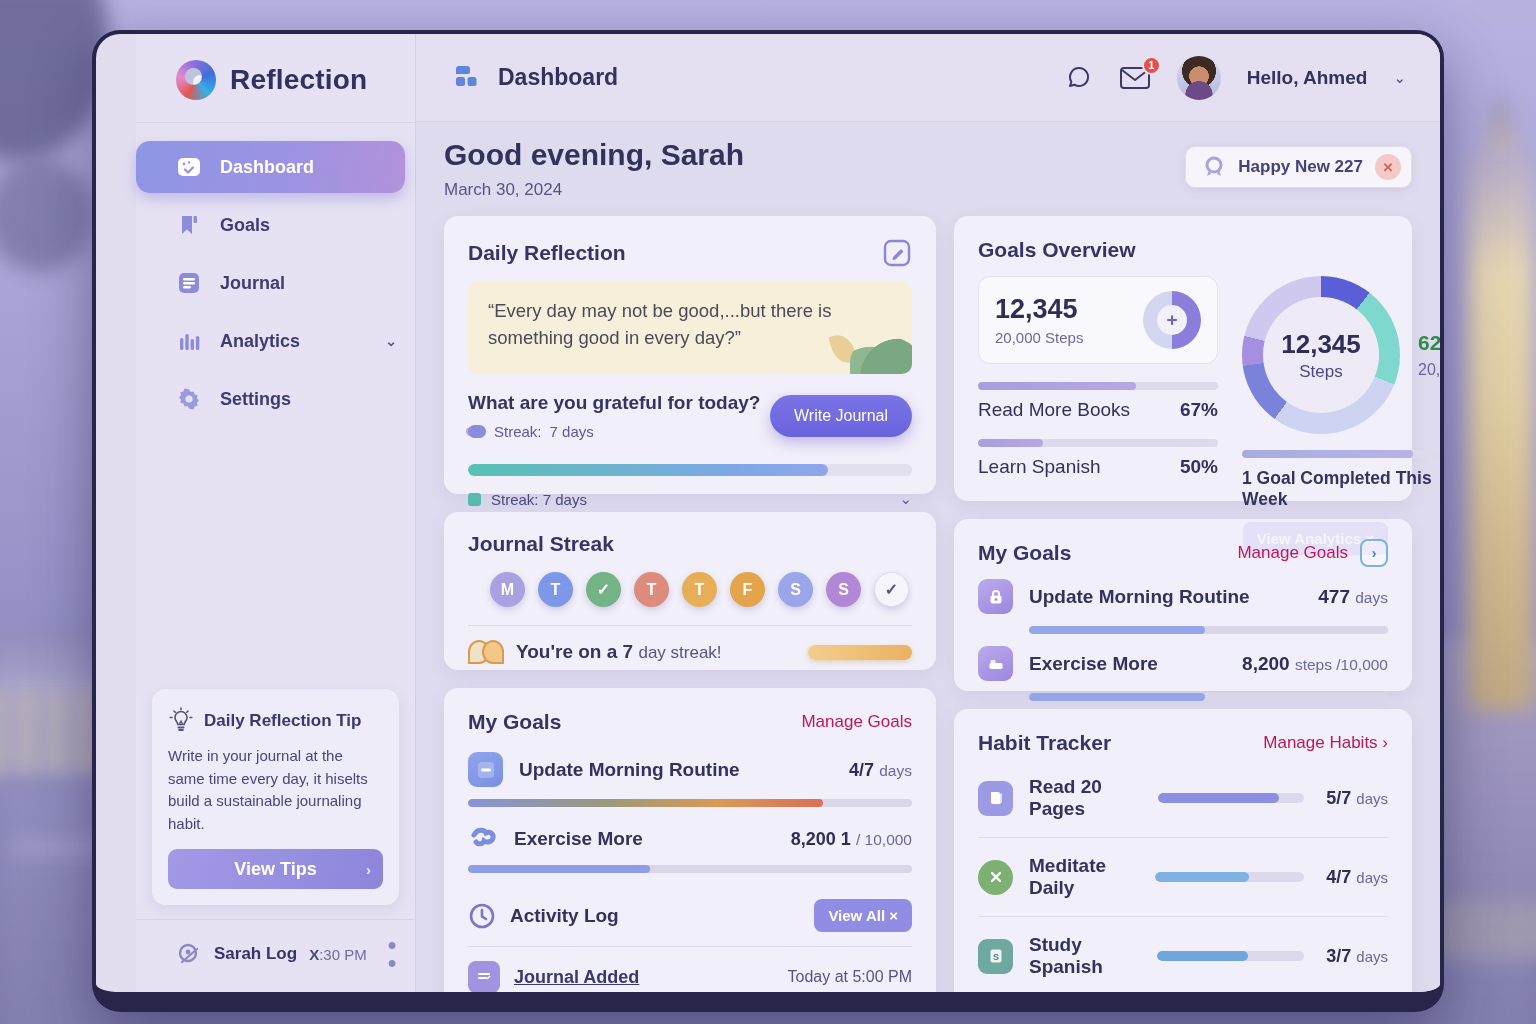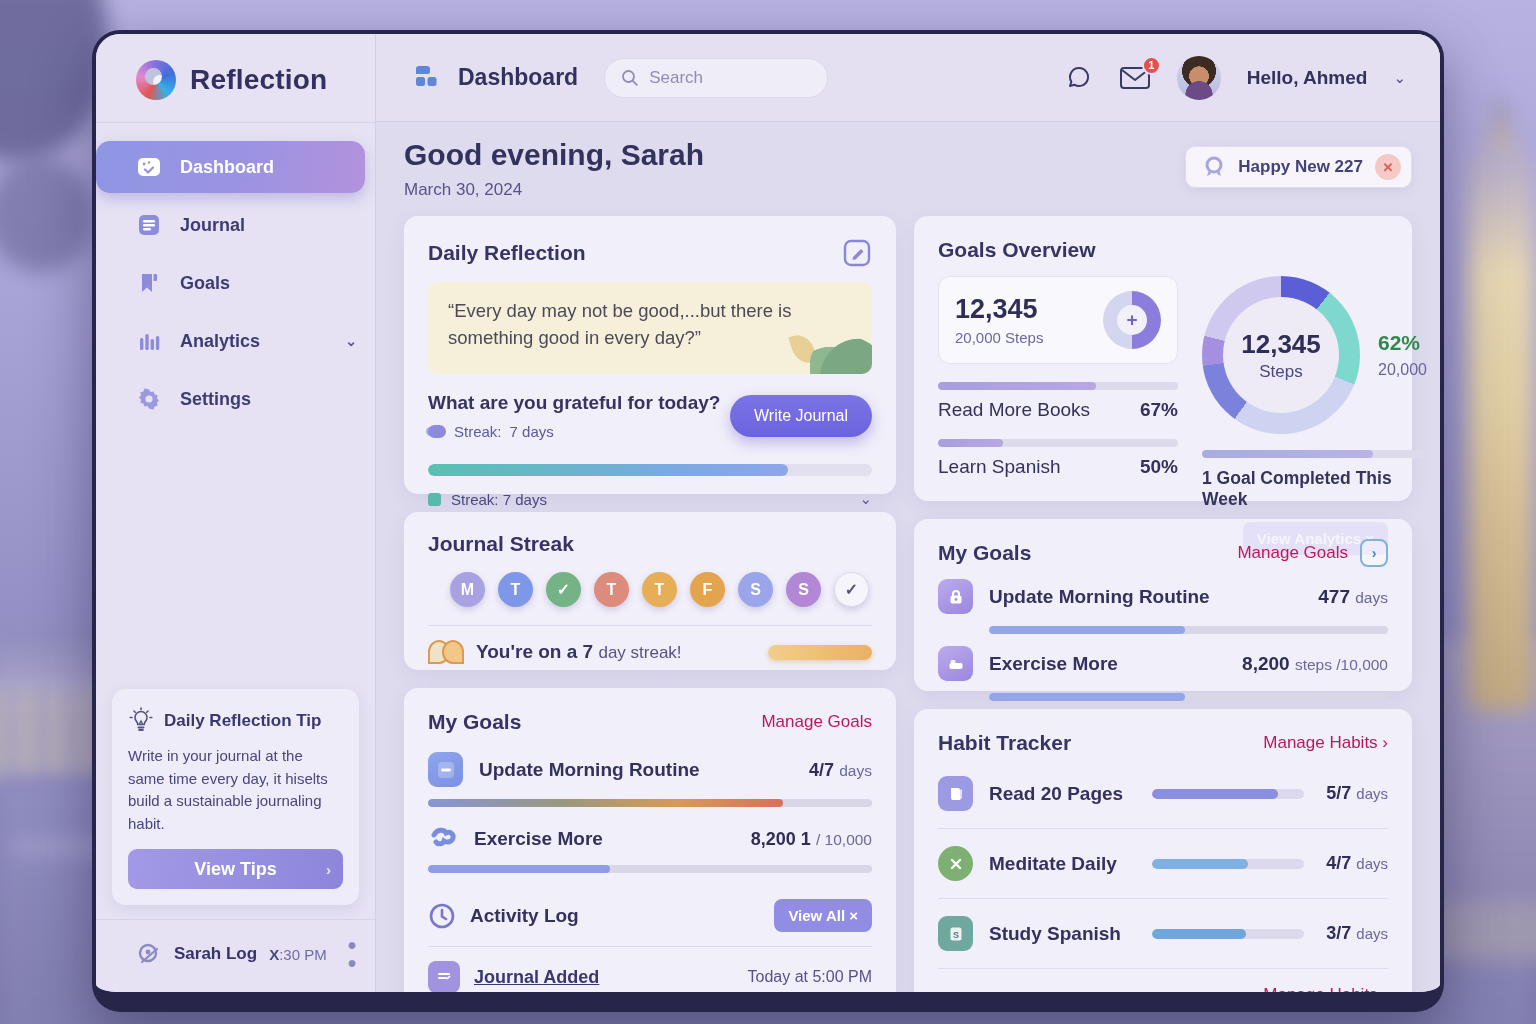--- a/index.html
+++ b/index.html
@@ -28,21 +28,21 @@
     background:linear-gradient(180deg,#908dc0,#817fae); }
   .bg-water-glint { left:10px; top:840px; width:150px; height:14px; border-radius:7px;
     background:#a9a5d0; opacity:.8; }
   .bg-lights-r { left:1440px; top:900px; width:110px; height:60px;
     background:repeating-linear-gradient(90deg,#cfc0a0 0 10px,#8d89b8 10px 24px); opacity:.7; }
 
   
   .window { position:absolute; left:92px; top:30px; width:1352px; height:982px;
     border:4px solid #27264a; border-bottom-width:20px; border-radius:28px;
     background:#e2def0; box-shadow:0 24px 60px rgba(30,28,70,.45); overflow:hidden; }
-  .win-inner { display:flex; width:100%; height:100%; }
+  .win-inner { display:flex; width:100%; height:100%;padding-left:40px; }
 
   
   .sidebar { width:280px; flex:none; background:#e6e2f3; display:flex; flex-direction:column;
     border-right:1px solid #d3cfe6; }
   .logo-row { display:flex; align-items:center; gap:14px; padding:26px 22px 22px 40px;
     border-bottom:1px solid #d6d2e8; }
   .logo-mark { width:40px; height:40px; border-radius:50%;
     background:conic-gradient(from 210deg,#e2564f,#e08bd0,#8a6fe0,#3f6fd8,#35b0e8,#e2564f); position:relative; }
   .logo-mark::after { content:""; position:absolute; left:9px; top:8px; width:17px; height:17px;
     border-radius:50%; background:#f2f0fa; box-shadow:6px 5px 0 2px rgba(40,60,140,.25) inset; }
@@ -263,37 +263,37 @@
                 <rect x="1" y="2" width="22" height="18" rx="5" fill="#ffffff"></rect>
                 <circle cx="7" cy="8" r="1.4" fill="#9a93e0"></circle>
                 <circle cx="12" cy="6.5" r="1.2" fill="#9a93e0"></circle>
                 <path d="M8 13.5l3 3 5-5" stroke="#9a93e0" stroke-width="2.4" fill="none" stroke-linecap="round" stroke-linejoin="round"></path>
               </svg>
         </span>
         <span>Dashboard</span>
       </div>
       <div class="nav-item">
         <span class="nicon">
+          <svg width="22" height="22" viewBox="0 0 22 22">
+                <path d="M4 2h10v18l-5-4.5L4 20z" fill="#8d8cda"></path>
+                <rect x="15.5" y="2" width="3.5" height="7" rx="1" fill="#8d8cda"></rect>
+              </svg>
+        </span>
+        <span>Goals</span>
+      </div>
+      <div class="nav-item">
+        <span class="nicon">
           <svg width="24" height="22" viewBox="0 0 24 22">
                 <rect x="2" y="1" width="20" height="20" rx="5" fill="#8d8cda"></rect>
                 <rect x="6" y="6" width="12" height="2.4" rx="1.2" fill="#fff"></rect>
                 <rect x="6" y="10" width="12" height="2.4" rx="1.2" fill="#fff"></rect>
                 <rect x="6" y="14" width="8" height="2.4" rx="1.2" fill="#fff"></rect>
               </svg>
         </span>
         <span>Journal</span>
-      </div>
-      <div class="nav-item">
-        <span class="nicon">
-          <svg width="22" height="22" viewBox="0 0 22 22">
-                <path d="M4 2h10v18l-5-4.5L4 20z" fill="#8d8cda"></path>
-                <rect x="15.5" y="2" width="3.5" height="7" rx="1" fill="#8d8cda"></rect>
-              </svg>
-        </span>
-        <span>Goals</span>
       </div>
       <div class="nav-item">
         <span class="nicon">
           <svg width="22" height="22" viewBox="0 0 22 22">
                 <rect x="2" y="8" width="3.4" height="12" rx="1.6" fill="#8d8cda"></rect>
                 <rect x="7.3" y="4" width="3.4" height="16" rx="1.6" fill="#8d8cda"></rect>
                 <rect x="12.6" y="9" width="3.4" height="11" rx="1.6" fill="#8d8cda"></rect>
                 <rect x="17.9" y="6" width="3.4" height="14" rx="1.6" fill="#8d8cda"></rect>
               </svg>
         </span>
@@ -349,29 +349,20 @@
   <div class="main">
     <div class="topbar">
       <span>
         <svg width="30" height="30" viewBox="0 0 30 30">
               <path d="M4 6a3 3 0 0 1 3-3h8a3 3 0 0 1 3 3v3a2 2 0 0 1-2 2H4z" fill="#5f86da"></path>
               <rect x="4" y="14" width="9" height="9" rx="2.5" fill="#5f86da"></rect>
               <rect x="15.5" y="14" width="9" height="9" rx="2.5" fill="#5f86da"></rect>
             </svg>
       </span>
       <div class="tb-title">Dashboard</div>
-      <div class="search">
-        <span>
-          <svg width="18" height="18" viewBox="0 0 18 18">
-                <circle cx="7.5" cy="7.5" r="5.5" stroke="#8f8db8" stroke-width="1.8" fill="none"></circle>
-                <path d="M11.8 11.8l4 4" stroke="#8f8db8" stroke-width="1.8" stroke-linecap="round"></path>
-              </svg>
-        </span>
-        <input placeholder="Search" style="">
-      </div>
       <div class="tb-right">
         <span class="icon-btn">
           <svg width="28" height="28" viewBox="0 0 28 28">
                 <path d="M14 4a9 9 0 1 1-4.6 16.7L5 22l1.4-4.2A9 9 0 0 1 14 4z" stroke="#3a3a68" stroke-width="2" fill="none" stroke-linejoin="round"></path>
               </svg>
         </span>
         <span class="icon-btn">
           <svg width="32" height="26" viewBox="0 0 32 26">
                 <rect x="2" y="3" width="28" height="20" rx="3" stroke="#3a3a68" stroke-width="2" fill="none"></rect>
                 <path d="M3 5l13 10L29 5" stroke="#3a3a68" stroke-width="2" fill="none" stroke-linejoin="round"></path>

